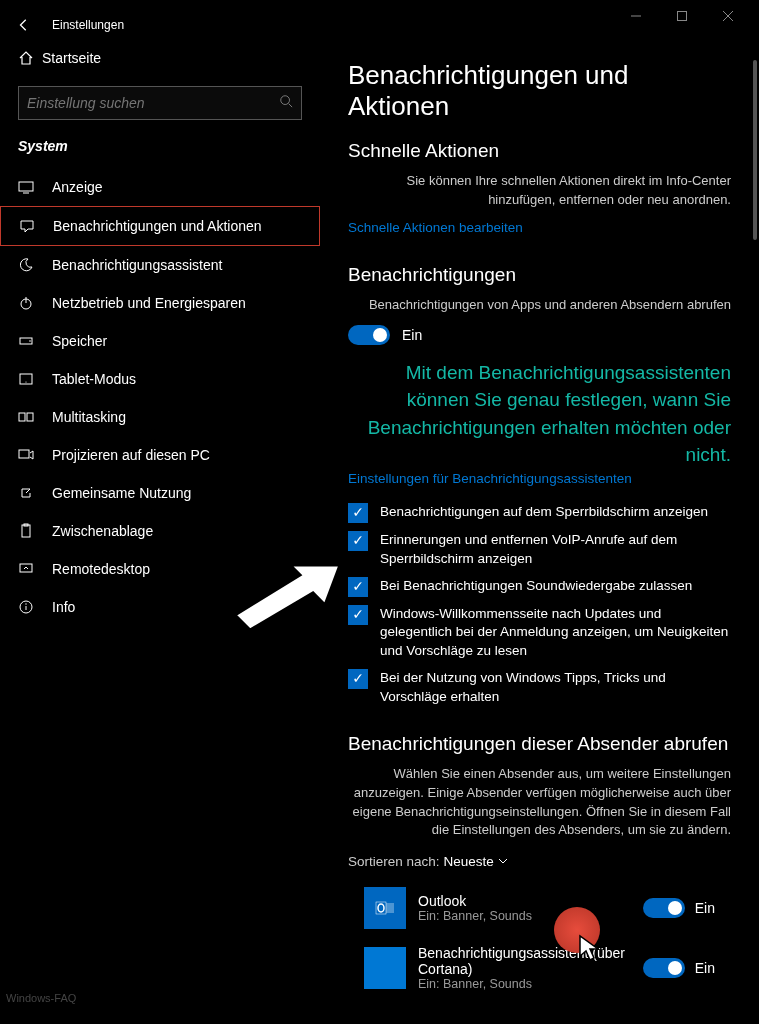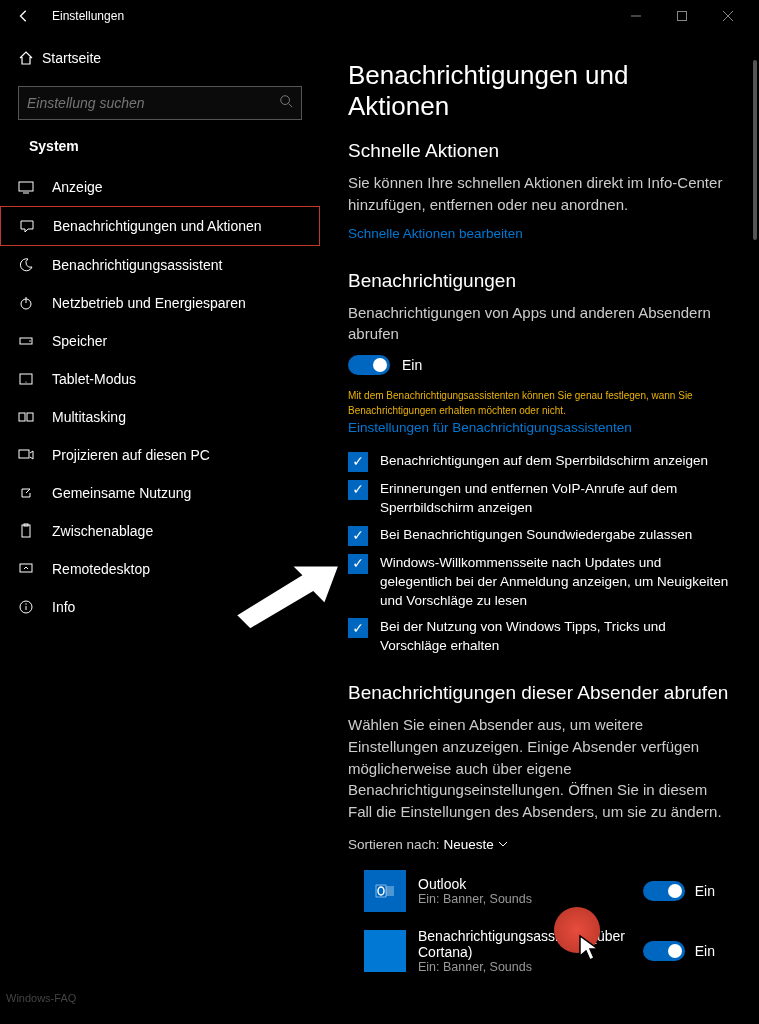--- a/index.html
+++ b/index.html
@@ -8,22 +8,22 @@
     height: 1024px;
     background: #000;
     font-family: "Segoe UI", Arial, sans-serif;
     color: #fff;
     overflow: hidden;
     position: relative;
   }
   .titlebar {
     height: 32px;
     display: flex;
-    align-items: center;
-    padding: 16px 8px;
+    align-items: flex-end;
+    padding: 0 8px;
     font-size: 12px;
   }
   .titlebar .back { width: 32px; display:flex; align-items:center; justify-content:center; color:#fff;}
   .titlebar .title { flex: 1; padding-left: 12px; color:#fff;}
   .winbtn { width:46px; height:32px; display:flex; align-items:center; justify-content:center; color:#888;}
   .app { display:flex; height: calc(1024px - 32px); }
   .sidebar { width: 320px; padding: 8px 0 0 0; background:#000; }
   .home-row { display:flex; align-items:center; padding: 10px 18px; gap:8px; font-size:14px; }
   .home-row .icon { width:16px; display:inline-flex; }
   .searchbox {
@@ -35,51 +35,52 @@
     padding: 0 8px;
   }
   .searchbox input {
     flex:1; background:transparent; border:0; outline:0; color:#84cc16;
     font-size:14px;
     font-style: italic;
     font-family: inherit;
   }
   .searchbox .sicon { color:#888; }
   .category {
-    padding: 6px 18px 14px 29px;
+    padding: 6px 18px 14px 18px;
     font-weight:600;
     font-size:14px;
+    font-style:italic;
   }
   .nav-item {
     display:flex; align-items:flex-end; gap:18px;
     padding: 11px 18px;
     font-size:14px;
     color:#fff;
   }
   .nav-item .icon { width:16px; height:16px; display:inline-flex; align-items:center; justify-content:center; }
   .nav-item.selected { border:1px solid #c0392b; border-left:1px solid #c0392b; }
   .content {
     flex:1;
     padding: 28px 28px 0 28px;
     overflow:hidden;
   }
   h1 { font-weight:400; font-size:26px; margin-bottom:18px; }
   h2 { font-weight:400; font-size:19px; margin: 16px 0 10px 0; }
-  .subtext { font-size:15px; color:#ccc; line-height:1.45; }
+  .subtext { font-size:13px; color:#ccc; line-height:1.45;text-align:right; }
   .link { color:#0078d4; font-size:13.5px; display:inline-block; margin-top:10px; }
   .toggle-row { display:flex; align-items:center; gap:12px; margin:10px 0 14px 0; }
   .toggle {
     width:42px; height:20px; border-radius:10px; background:#0067c0;
     position:relative;
   }
   .toggle::after {
     content:""; position:absolute; right:3px; top:3px; width:14px; height:14px; border-radius:50%; background:#fff;
   }
   .toggle-label { font-size:14px; color:#fff; }
-  .dimtext { color:#eab308; font-size:10px; line-height:1.45; margin-top:4px;}
+  .dimtext { color:#14b8a6; font-size:19px; line-height:1.45; margin-top:4px;text-align:right;}
   .checks { margin-top:16px; }
   .check-row { display:flex; align-items:flex-start; gap:12px; margin:8px 0; font-size:13.5px; line-height:1.4;}
   .checkbox {
     width:20px; height:20px; background:#0067c0; color:#fff; flex:0 0 20px;
     display:flex; align-items:center; justify-content:center; font-size:14px;
   }
   .sortrow { font-size:13.5px; margin:14px 0 10px 0; color:#ccc; display:flex; align-items:center; gap:4px;}
   .sortrow .val { color:#fff; }
   .sender-row { display:flex; align-items:center; gap:12px; padding:8px 16px;}
   .sender-icon { width:42px; height:42px; background:#0067c0; display:flex; align-items:center; justify-content:center; font-size:20px; color:#fff; flex:0 0 42px;}

